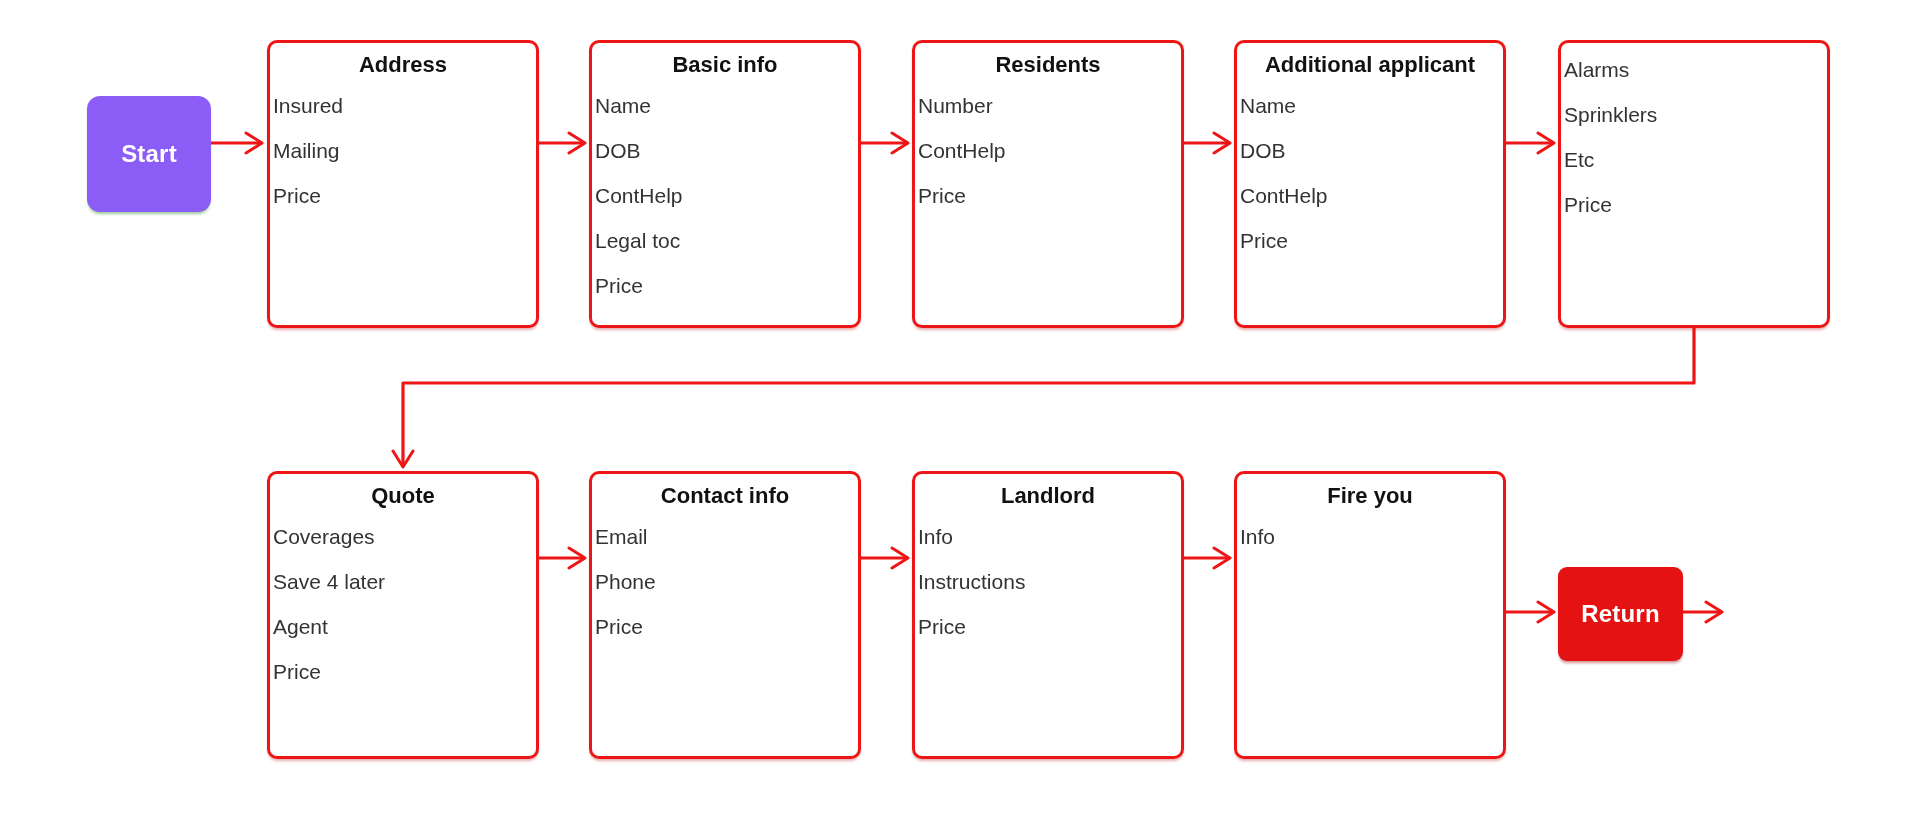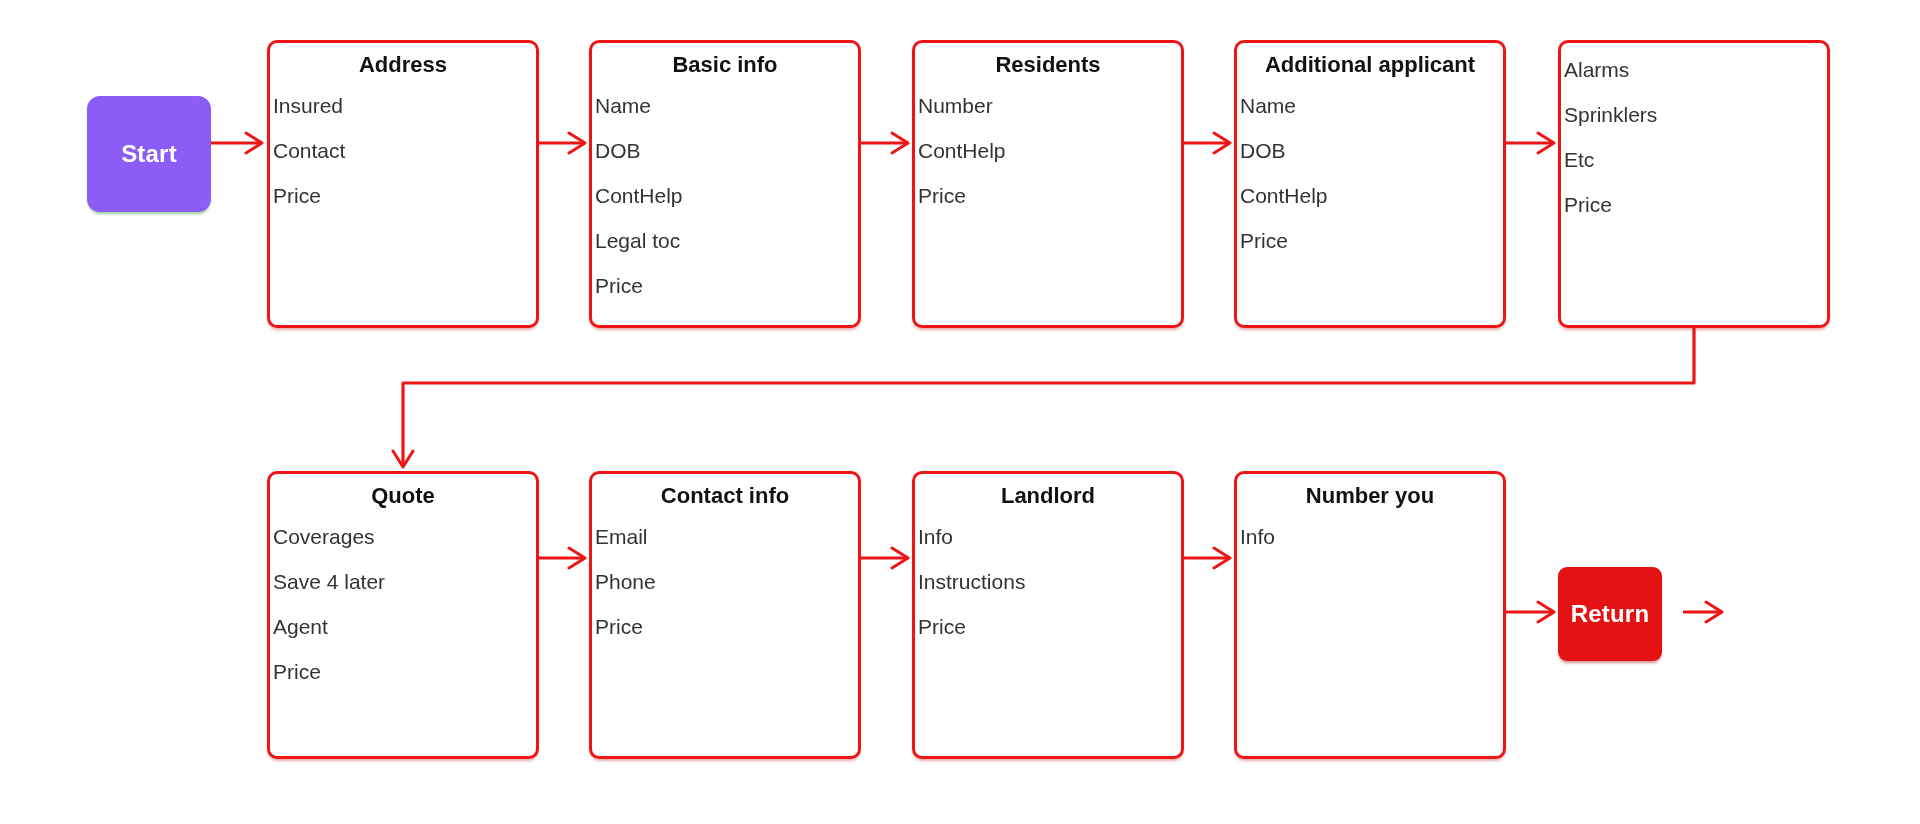--- a/index.html
+++ b/index.html
@@ -28,21 +28,21 @@
     position:absolute;box-sizing:border-box;border-radius:9px;
     display:flex;align-items:center;justify-content:center;
     color:#ffffff;font-size:24px;font-weight:700;letter-spacing:0.2px;
   }
   .pill-start{
     left:87px;top:96px;width:124px;height:116px;background:#8b5cf6;
     box-shadow:0 3px 3px -1px rgba(40,140,40,0.45);
     border-radius:13px;
   }
   .pill-return{
-    left:1558px;top:567px;width:104px;height:94px;background:#e41212;
+    left:1558px;top:567px;width:125px;height:94px;background:#e41212;
     box-shadow:0 3px 3px -1px rgba(150,10,10,0.45);
   }
 </style>
 </head>
 <body>
 
 <div class="canvas">
 
   <svg class="arrows" width="1920" height="824" viewBox="0 0 1920 824" xmlns="http://www.w3.org/2000/svg">
     <defs>
@@ -66,21 +66,21 @@
   </svg>
 
   <div class="pill pill-start">
     <span>Start</span>
   </div>
 
   <div class="card" style="left:267px;top:40px">
     <div class="card-title">Address</div>
     <ul class="card-items">
       <li>Insured</li>
-      <li>Contact</li>
+      <li>Mailing</li>
       <li>Price</li>
     </ul>
   </div>
 
   <div class="card" style="left:589px;top:40px">
     <div class="card-title">Basic info</div>
     <ul class="card-items">
       <li>Name</li>
       <li>DOB</li>
       <li>ContHelp</li>
@@ -139,21 +139,21 @@
   <div class="card" style="left:912px;top:471px">
     <div class="card-title">Landlord</div>
     <ul class="card-items">
       <li>Info</li>
       <li>Instructions</li>
       <li>Price</li>
     </ul>
   </div>
 
   <div class="card" style="left:1234px;top:471px">
-    <div class="card-title">Number you</div>
+    <div class="card-title">Fire you</div>
     <ul class="card-items">
       <li>Info</li>
     </ul>
   </div>
 
   <div class="pill pill-return">
     <span>Return</span>
   </div>
 
 </div>

